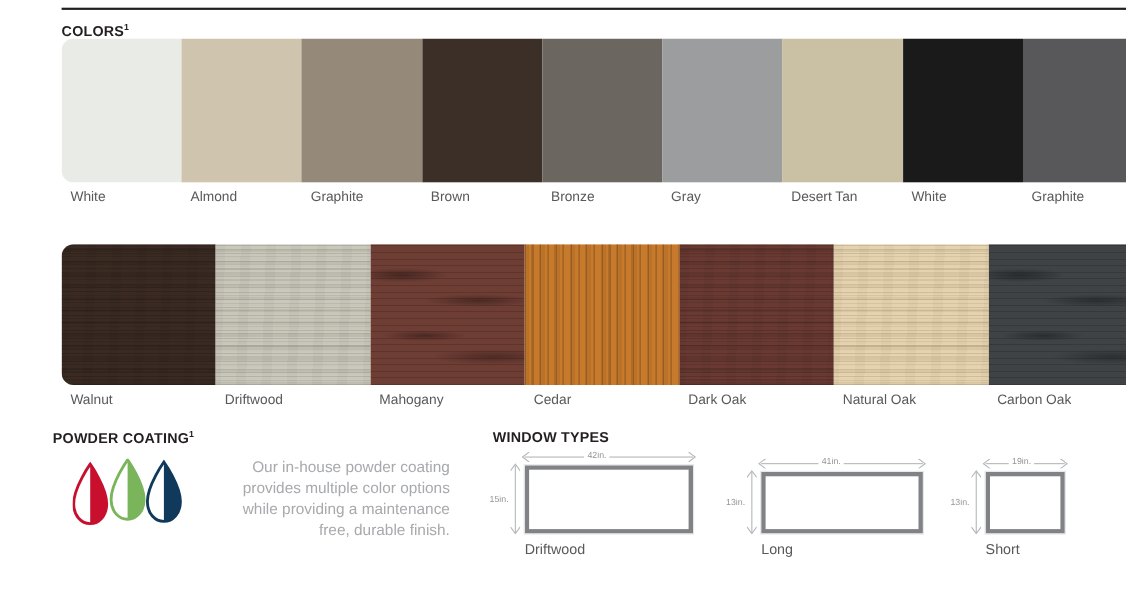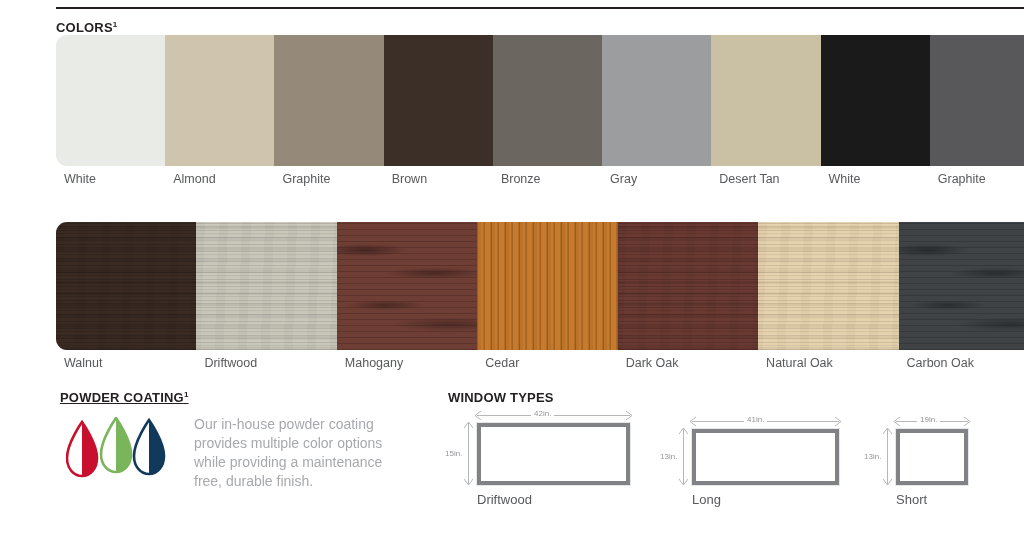--- a/index.html
+++ b/index.html
@@ -79,25 +79,25 @@
       radial-gradient(ellipse 70px 8px at 70% 40%, rgba(0,0,0,.40), transparent 70%),
       radial-gradient(ellipse 55px 7px at 35% 65%, rgba(0,0,0,.40), transparent 70%),
       radial-gradient(ellipse 80px 10px at 80% 80%, rgba(0,0,0,.35), transparent 70%),
       repeating-linear-gradient(0deg,
         rgba(0,0,0,.18) 0px, rgba(0,0,0,.18) 1px,
         rgba(255,255,255,.10) 1px, rgba(255,255,255,.10) 3px,
         rgba(0,0,0,0) 3px, rgba(0,0,0,0) 6px);
   }
 
   
-  #pc-title { left: 24px; top: 390px; text-decoration: underline; }
+  #pc-title { left: 12px; top: 390px; }
   #droplets { position: absolute; left: 30px; top: 417px; width: 104px; height: 64px; }
   #pc-text {
     position: absolute; left: 158px; top: 415px; width: 215px;
-    font-size: 14px; line-height: 19px; color: #a7a9ac;
+    font-size: 14px; line-height: 19px; color: #a7a9ac; text-align: right;
   }
 
   
   #wt-title { left: 412px; top: 390px; }
   .win { position: absolute; }
   .win-frame {
     position: absolute;
     border: 4px solid #808285;
     background: #ffffff;
     outline: 1px solid #e6e7e8;

